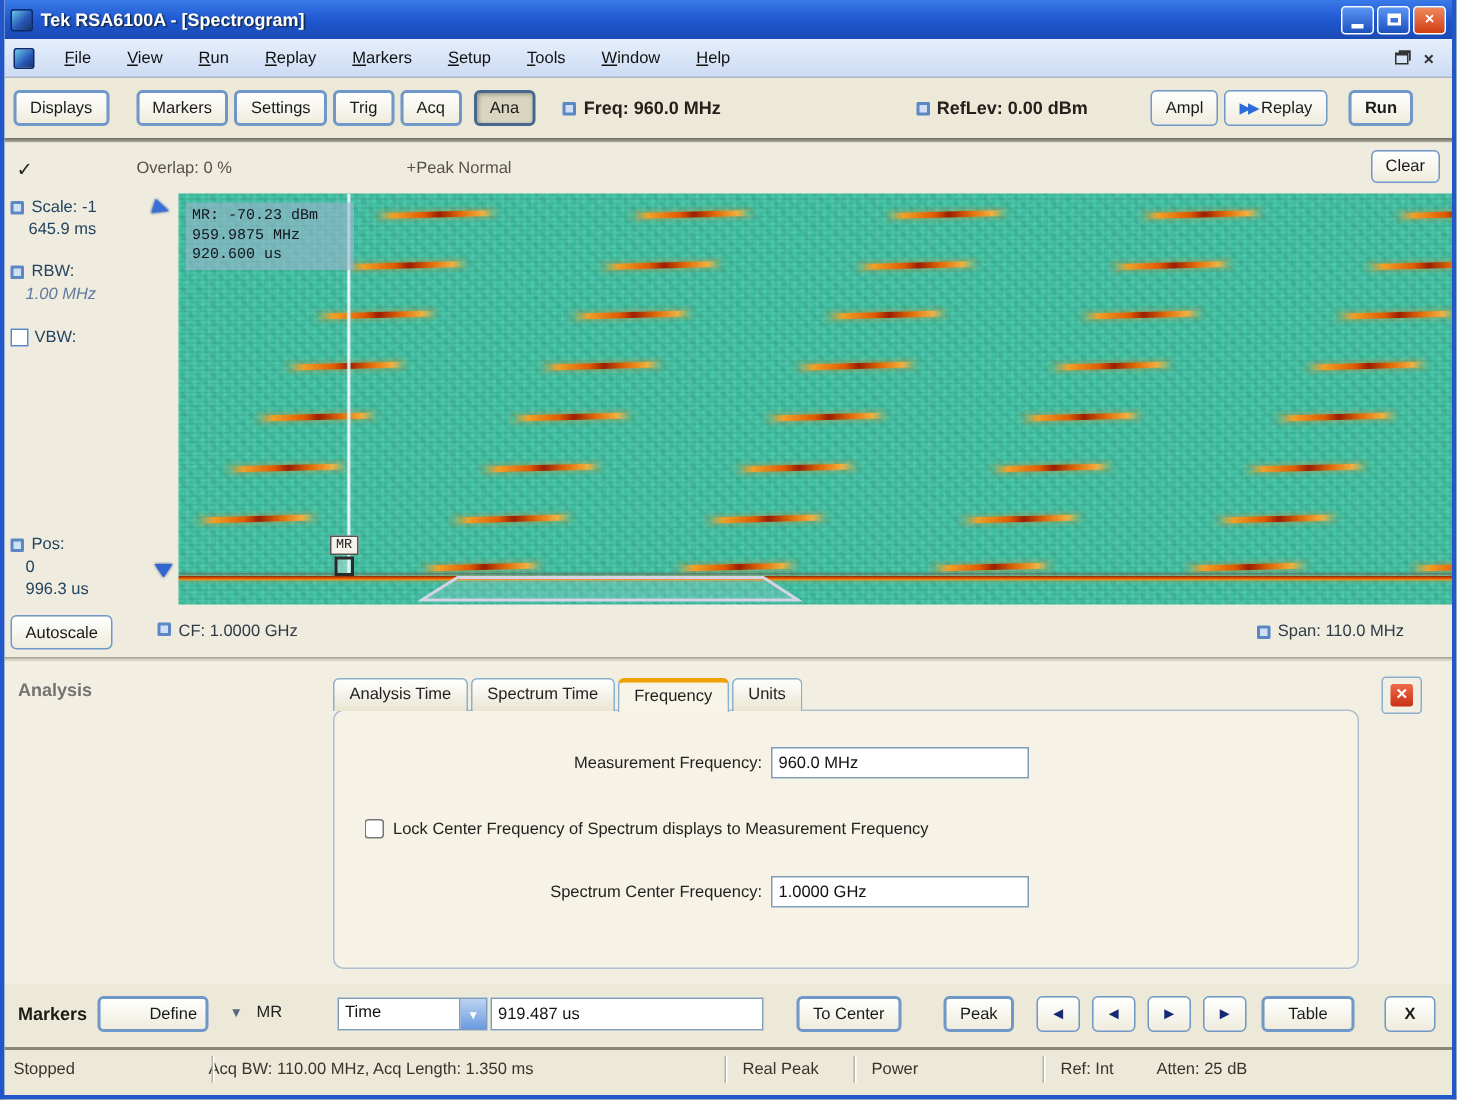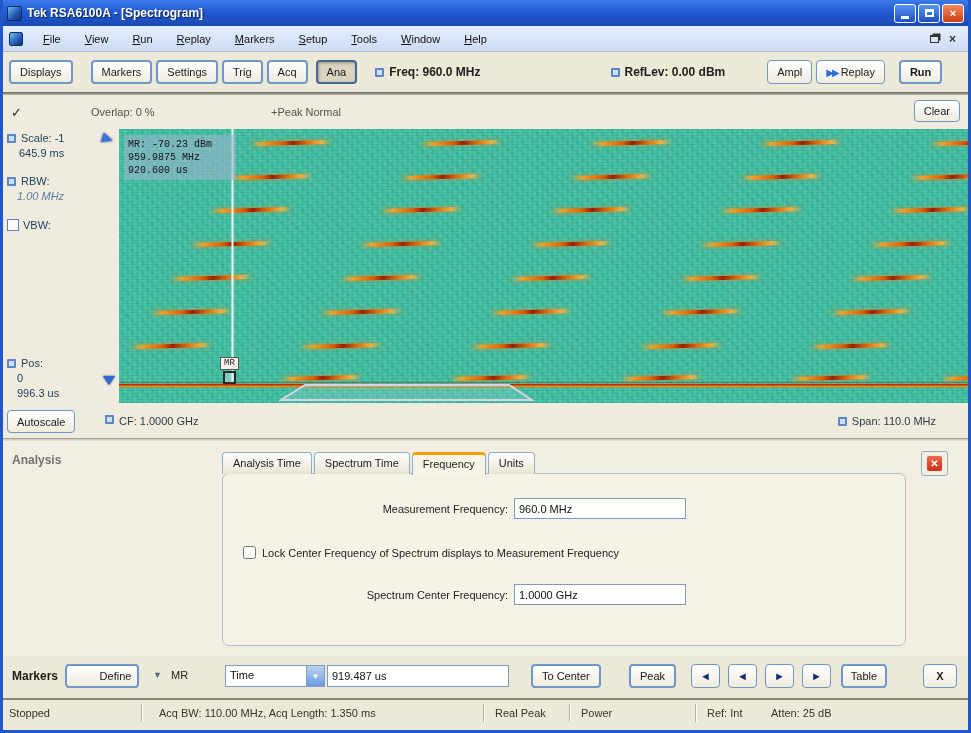--- a/index.html
+++ b/index.html
@@ -137,27 +137,27 @@
   .mr-name { position:absolute; left:168px; top:13px; color:#222; }
   .combo { position:absolute; left:222px; top:9px; width:100px; height:22px; border:1px solid #7f9db9; background:#fff; display:flex; }
   .combo .cval { flex:1; padding:3px 4px; color:#111; }
   .combo .carrow { width:18px; background:linear-gradient(180deg,#bcd4f0,#6a9ae0); border-left:1px solid #7f9db9;
     color:#fff; display:flex; align-items:center; justify-content:center; font-size:8px; }
   .mval { position:absolute; left:324px; top:9px; width:182px; height:22px; }
   .tocenter-btn { position:absolute; left:528px; top:8px; }
   .peak-btn { position:absolute; left:626px; top:8px; }
   .navgroup { position:absolute; left:688px; top:8px; display:flex; gap:8px; }
   .nav-btn { width:29px; padding:0; color:#152a72; font-size:11px; font-weight:bold; border-width:1px; }
-  .table-btn { position:absolute; left:838px; top:8px; width:46px; }
+  .table-btn { position:absolute; left:838px; top:8px; width:62px; }
   .mx-btn { position:absolute; left:920px; top:8px; width:34px; font-weight:bold; border-width:1px; }
   
   .status-sep { height:2px; flex:0 0 2px; background:#8a867a; }
   .statusbar { height:27px; flex:1; background:#ece9d8; position:relative; font-size:11px; color:#38342c;padding-left:32px; }
   .statusbar span { position:absolute; top:7px; white-space:nowrap; }
-  .st-state { left:6px; } .st-acq { left:156px; } .st-rt { left:492px; } .st-pw { left:578px; }
+  .st-state { left:6px; } .st-acq { left:136px; } .st-rt { left:492px; } .st-pw { left:578px; }
   .st-ref { left:704px; } .st-att { left:768px; }
   .st-div { position:absolute; top:4px; width:2px; height:18px; border-left:1px solid #b8b4a4; border-right:1px solid #fff; }
 </style>
 </head>
 <body>
 
 <div class="window">
 
   <div class="titlebar">
     <div class="app-icon"></div>

